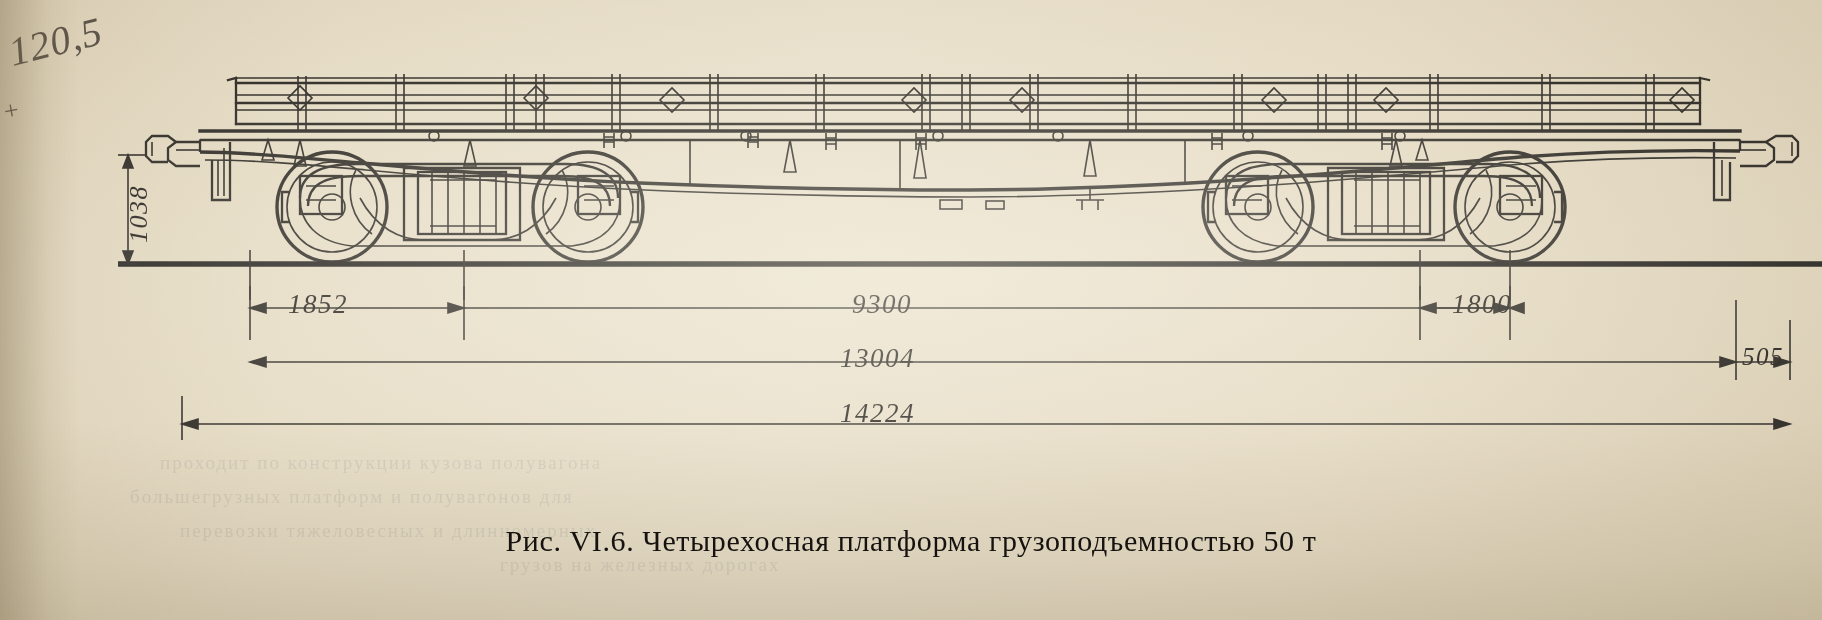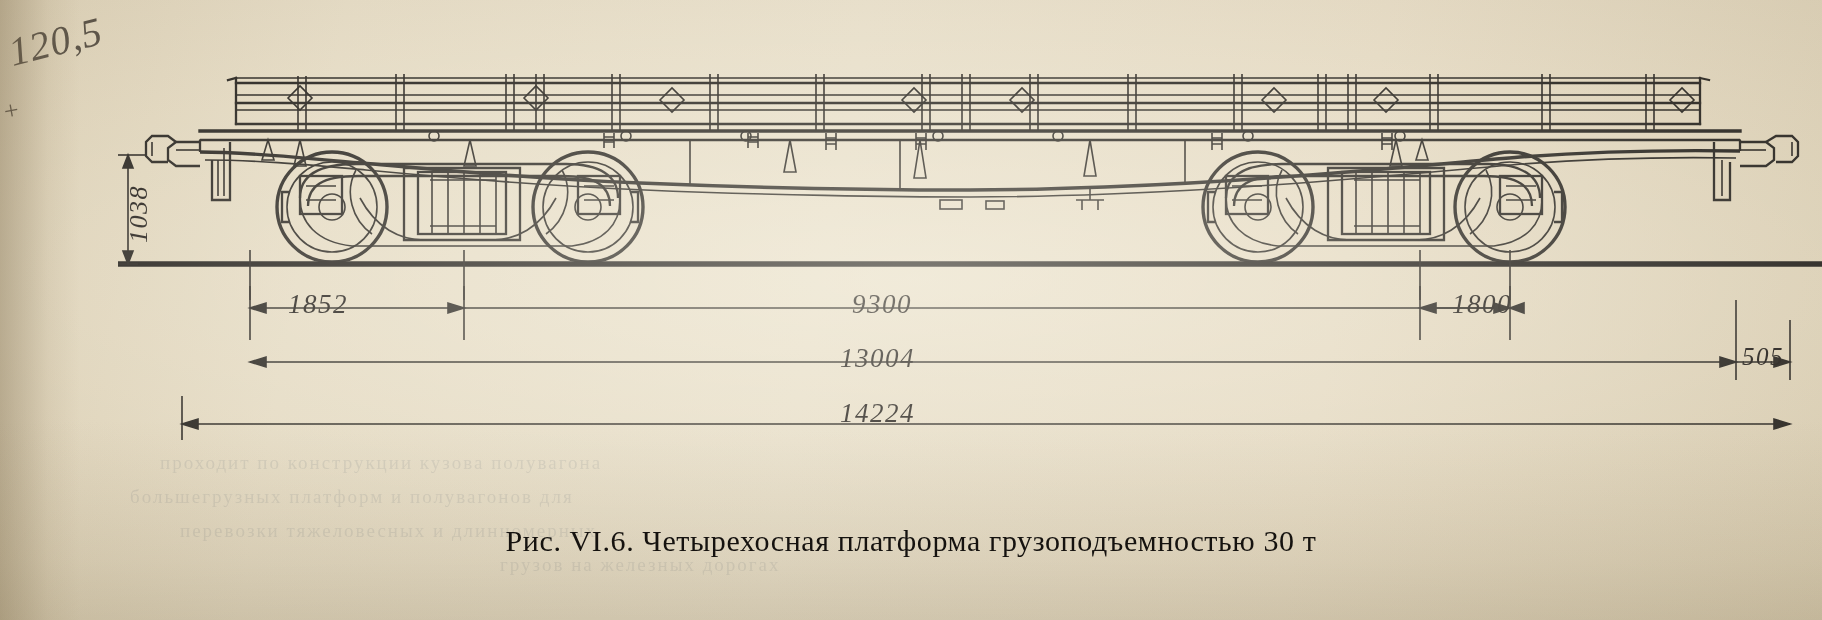--- a/index.html
+++ b/index.html
@@ -397,14 +397,14 @@
   <div class="dim-label" style="left:1742px; top:343px; font-size:25px;">505</div>
   <div class="dim-label" style="left:840px; top:398px;">14224</div>
 
   <div class="handwriting" id="hw-number">120,5</div>
   <div class="handwriting" id="hw-tick">+</div>
 
   <div class="paper-vignette"></div>
   <div class="paper-left-edge"></div>
   <div class="paper-bottom-shade"></div>
 
-  <div id="caption">Рис. VI.6. Четырехосная платформа грузоподъемностью 30 т</div>
+  <div id="caption">Рис. VI.6. Четырехосная платформа грузоподъемностью 50 т</div>
 </div>
 
 </body></html>

